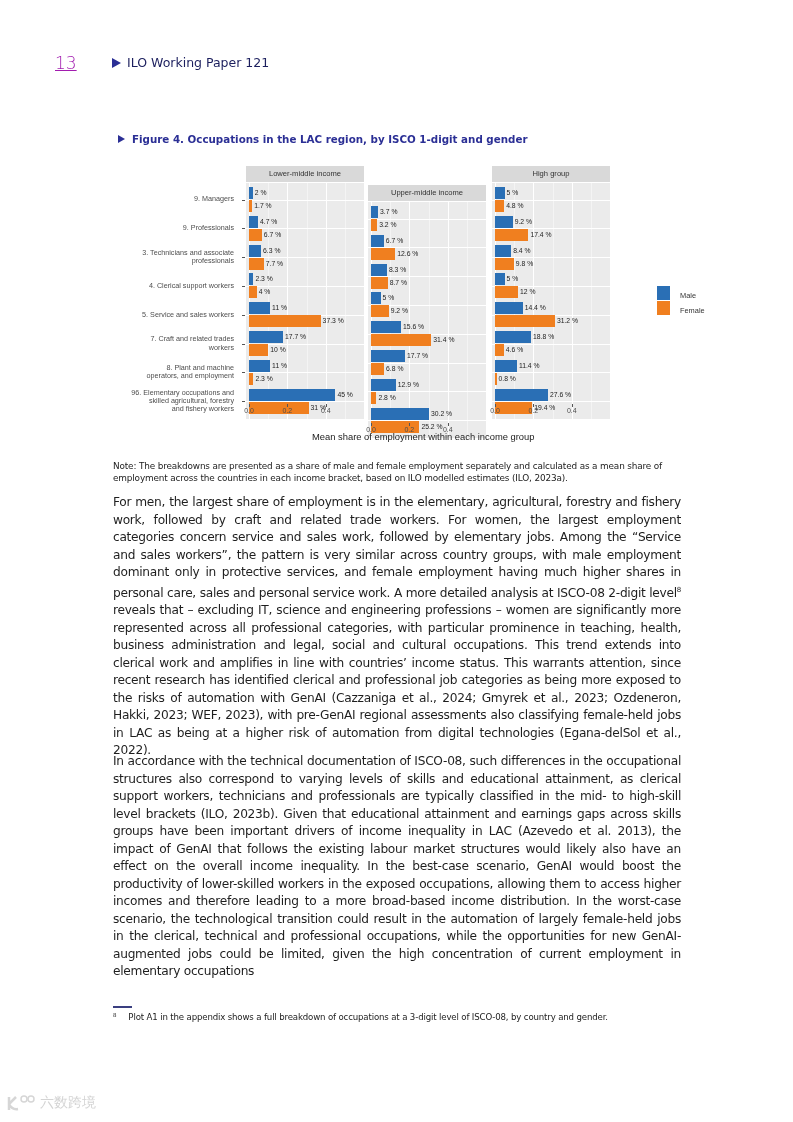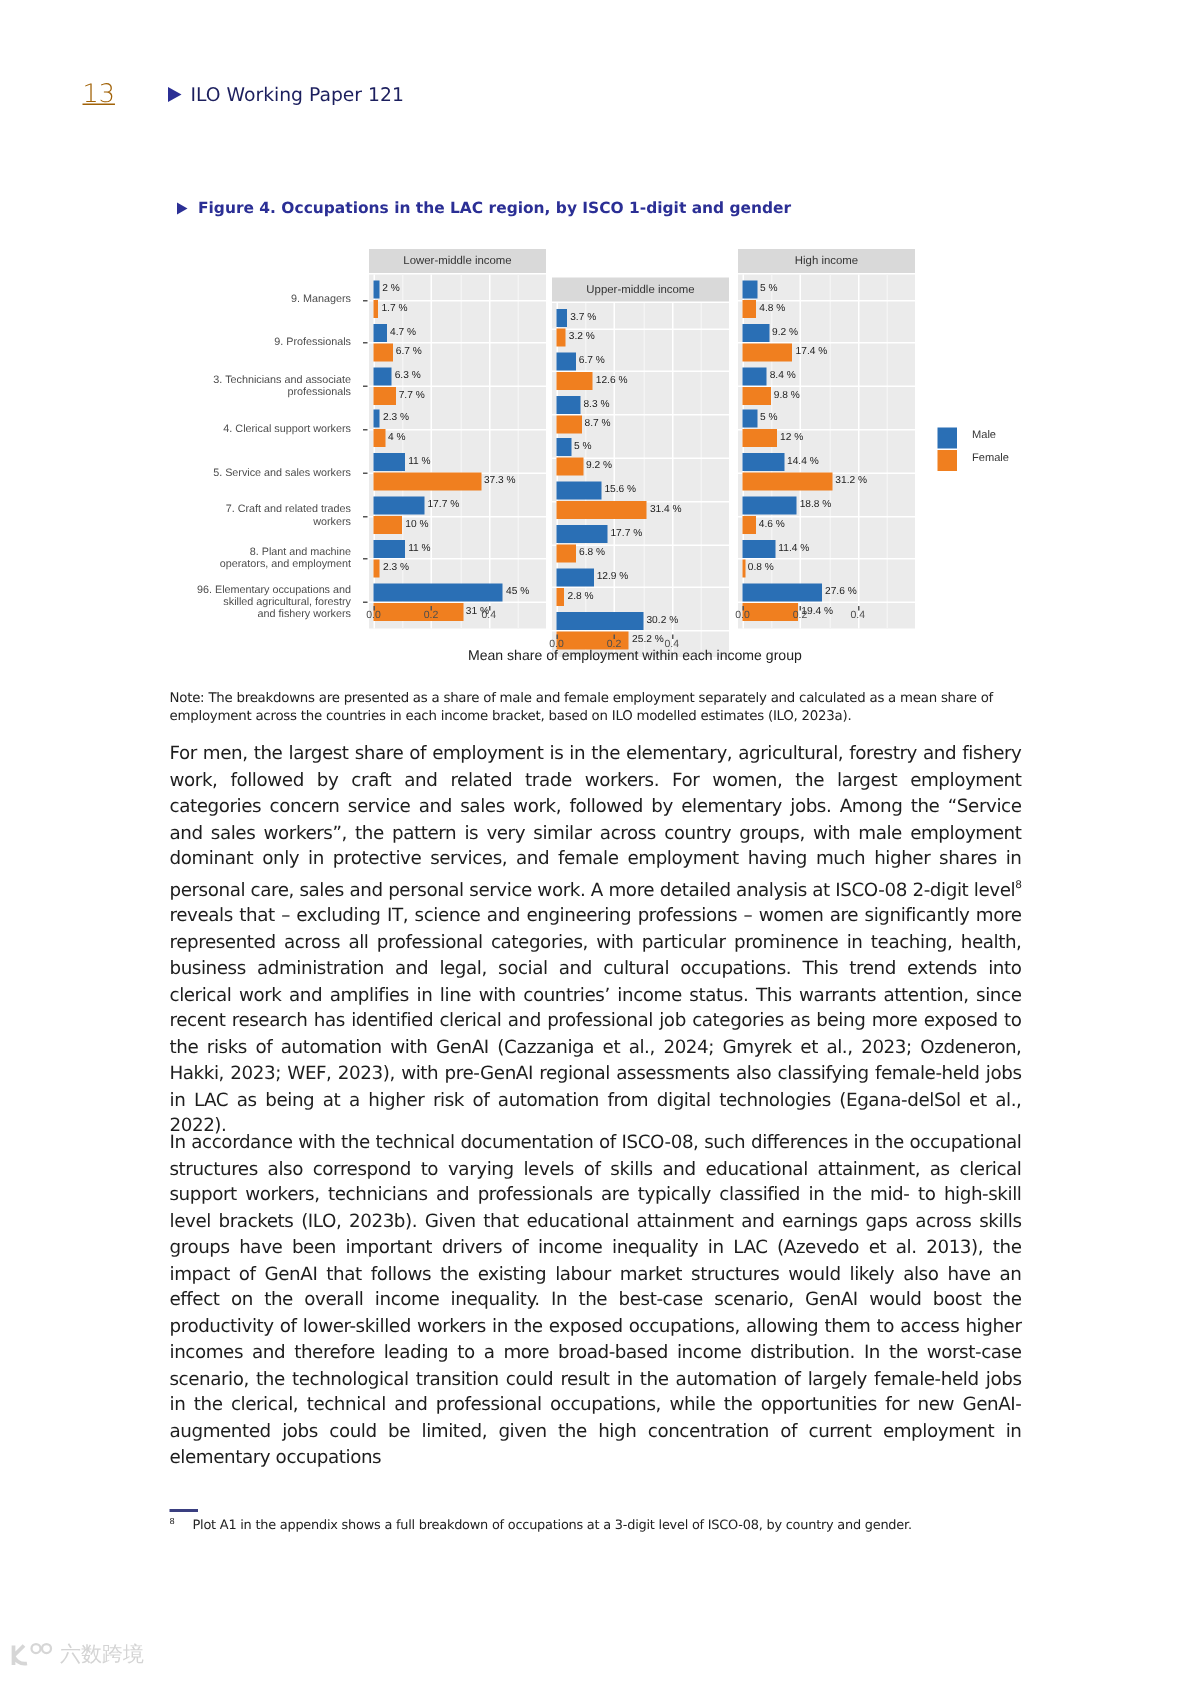--- a/index.html
+++ b/index.html
@@ -1,18 +1,18 @@
 <!DOCTYPE html>
 <html><head>
 <meta charset="utf-8">
 <style>
   html,body{margin:0;padding:0;background:#fff;}
   body{width:793px;height:1122px;position:relative;overflow:hidden;font-family:"DejaVu Sans","Liberation Sans",sans-serif;color:#1a1a1a;}
   .abs{position:absolute;}
-  .page-num{left:55px;top:53px;font-size:17px;color:#a16207;font-weight:300;text-decoration:underline;}
+  .page-num{left:55px;top:53px;font-size:17px;color:#a21caf;font-weight:300;text-decoration:underline;}
   .running-head{left:112px;top:55px;font-size:12.5px;color:#1c1f5e;display:flex;align-items:center;gap:6px;}
   .tri{width:0;height:0;border-top:5.5px solid transparent;border-bottom:5.5px solid transparent;border-left:9px solid #2b2f95;display:inline-block;}
   .tri.small{border-top-width:4.5px;border-bottom-width:4.5px;border-left-width:7px;}
   .fig-title{left:118px;top:133px;font-size:10.3px;font-weight:bold;color:#2b2f95;display:flex;align-items:center;gap:7px;}
   
   .chart{left:115px;top:160px;width:570px;height:290px;}
   .ylabel{position:absolute;right:0;text-align:right;font-family:"Liberation Sans",sans-serif;font-size:7.2px;line-height:8.4px;color:#4d4d4d;}
   .ylabels{position:absolute;left:0;top:0;width:126px;height:290px;}
   .ytick{position:absolute;width:3px;height:1px;background:#555;}
   .panel{position:absolute;top:6px;width:118px;border-radius:28px;}
@@ -23,21 +23,21 @@
   .gridh{position:absolute;left:0;right:0;height:1px;background:#fff;}
   .bar{position:absolute;height:12px;}
   .bar.male{background:#2a6fb5;}
   .bar.female{background:#f07f1f;}
   .blabel{position:absolute;font-family:"Liberation Sans",sans-serif;font-size:6.8px;color:#222;line-height:12px;white-space:nowrap;}
   .xticks{position:absolute;top:238px;left:0;width:118px;height:14px;}
   .xtick{position:absolute;font-family:"Liberation Sans",sans-serif;font-size:7px;color:#4d4d4d;transform:translateX(-50%);top:3px;}
   .xtickmark{position:absolute;top:0;width:1px;height:3px;background:#555;}
   .xaxis-title{position:absolute;left:197px;top:271px;font-family:"Liberation Sans",sans-serif;font-size:9.4px;color:#222;}
   .legend{position:absolute;left:510px;top:125px;}
-  .leg-item{display:flex;align-items:flex-start;gap:10px;height:15px;}
+  .leg-item{display:flex;align-items:flex-end;gap:10px;height:15px;margin-left:32px;}
   .leg-swatch{width:13px;height:14px;}
   .leg-label{font-family:"Liberation Sans",sans-serif;font-size:7.4px;color:#333;}
   .note{left:113px;top:460px;width:570px;font-size:8.9px;line-height:12px;color:#222;letter-spacing:-0.15px;}
   .para{left:113px;width:568px;font-size:12.2px;line-height:17.5px;color:#1e1e1e;text-align:justify;letter-spacing:-0.28px;}
   .p1{top:494px;}
   .p2{top:753px;}
   .fn-rule{left:113px;top:1006px;width:19px;height:1.5px;background:#3a3f80;}
   .fn{left:113px;top:1012px;font-size:8.6px;color:#222;display:flex;gap:12px;letter-spacing:-0.15px;}
   .fn sup{font-size:5.5px;}
   .watermark{left:6px;top:1094px;font-size:14px;color:#d4d4d4;display:flex;align-items:center;gap:4px;}
@@ -210,21 +210,21 @@
         <div class="xticks">
           <div class="xtickmark" style="left: 3px;"></div>
           <div class="xtick" style="left: 3px;">0.0</div>
           <div class="xtickmark" style="left: 41.4px;"></div>
           <div class="xtick" style="left: 41.4px;">0.2</div>
           <div class="xtickmark" style="left: 79.8px;"></div>
           <div class="xtick" style="left: 79.8px;">0.4</div>
         </div>
       </div>
       <div class="panel" style="left: 377px;">
-        <div class="strip">High income</div>
+        <div class="strip">High group</div>
         <div class="plot">
           <div class="gridv" style="left: 3px;"></div>
           <div class="gridv minor" style="left: 22.2px;"></div>
           <div class="gridv" style="left: 41.4px;"></div>
           <div class="gridv minor" style="left: 60.6px;"></div>
           <div class="gridv" style="left: 79.8px;"></div>
           <div class="gridv minor" style="left: 99px;"></div>
           <div class="gridh" style="top: 16.5px;"></div>
           <div class="gridh" style="top: 45.3px;"></div>
           <div class="gridh" style="top: 74.1px;"></div>

